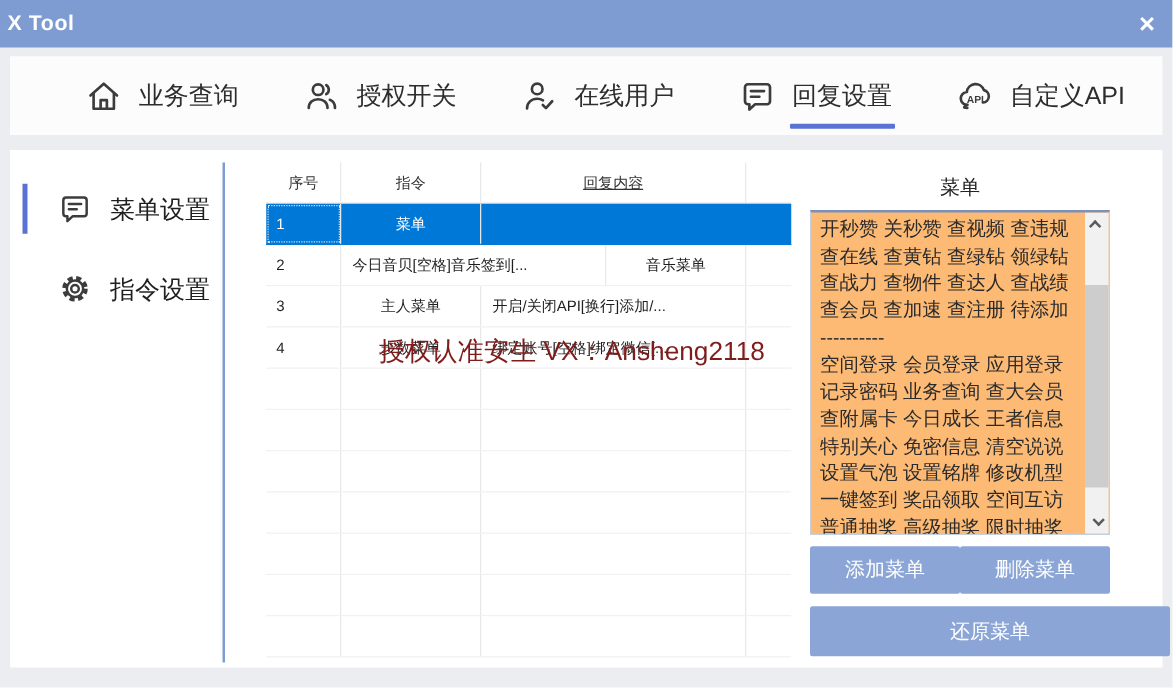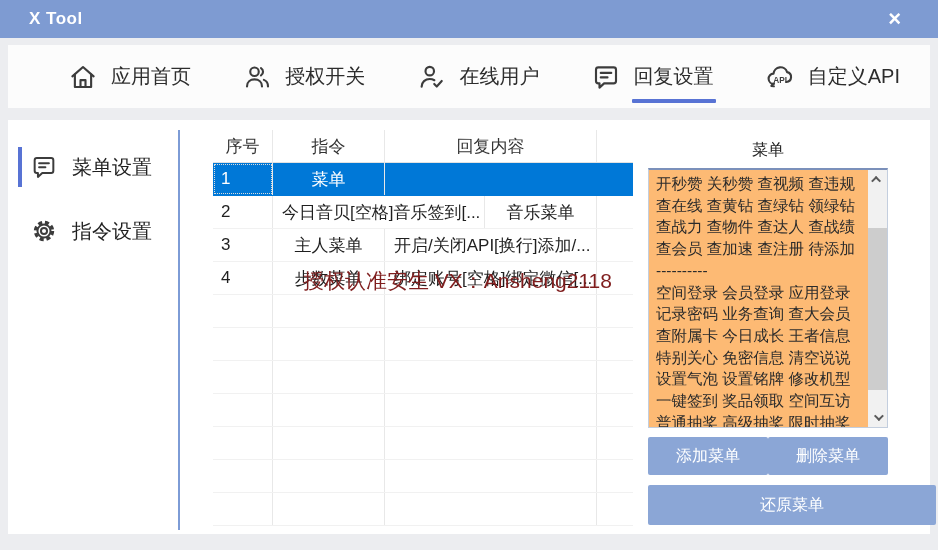--- a/index.html
+++ b/index.html
@@ -3,57 +3,57 @@
 <meta charset="utf-8">
 <style>
   * { margin:0; padding:0; box-sizing:border-box; }
   html,body { width:938px; height:550px; }
   body {
     position:relative; overflow:hidden; background:#ecedf0;
     font-family:"Liberation Sans","DejaVu Sans",sans-serif; color:#222;
   }
   
   .titlebar { position:absolute; top:0; left:0; width:938px; height:38px;
-    background:#7e9bd2; display:flex; align-items:center; padding:0 29px; }
+    background:#7e9bd2; display:flex; align-items:center; padding:0 6px; }
   .title { color:#fff; font-weight:bold; font-size:17px; letter-spacing:.5px; }
   .close-btn { margin-left:auto; color:#fff; font-size:22px; font-weight:bold;
     line-height:20px; padding:0 8px; }
   
   .navbar { position:absolute; top:45px; left:8px; width:922px; height:63px;
     background:#fcfcfc; display:flex; align-items:center;
     justify-content:space-between; padding:0 30px 0 60px; }
   .nav-item { display:flex; align-items:center; gap:13px; cursor:default; }
   .nav-icon svg { width:30px; height:30px; display:block; }
   .nav-label { font-size:20px; color:#2d2d2d; position:relative; white-space:nowrap; }
   .nav-item.active .nav-label::after { content:""; position:absolute; left:-2px;
     right:-2px; bottom:-13px; height:4px; background:#5873d4; border-radius:1px; }
   
   .content { position:absolute; top:120px; left:8px; width:922px; height:414px;
     background:#fff; }
   .sidebar-divider { position:absolute; left:170px; top:10px; height:400px;
     width:2px; background:#7d9cd6; }
   .side-item { position:absolute; left:0; width:168px; height:46px; display:flex;
-    align-items:center; gap:14px; padding-left:22px; }
+    align-items:center; gap:14px; padding-left:38px; }
   .side-item .ind { position:absolute; left:10px; top:3px; height:40px; width:4px;
     background:#5873d4; display:none; }
   .side-item.active .ind { display:block; }
   .side-icon svg { width:28px; height:28px; display:block; }
   .side-label { font-size:20px; color:#1f1f1f; white-space:nowrap; }
   
   .cmd-table { position:absolute; left:205px; top:10px; width:420px; }
   .trow { display:flex; height:33px; align-items:stretch;
-    border-bottom:1px solid #f1f1f1; font-size:17px; color:#1f1f1f;justify-content:flex-end; }
+    border-bottom:1px solid #f1f1f1; font-size:12px; color:#1f1f1f;justify-content:flex-end; }
   .trow.thead { color:#333; border-bottom:1px solid #e2e2e2; }
   .cell { display:flex; align-items:center; overflow:hidden; white-space:nowrap; }
   .c0 { width:60px; padding-left:8px; border-right:1px solid #e8e8e8; }
   .c1 { width:112px; justify-content:center; border-right:1px solid #e8e8e8; }
   .c2 { width:212px; padding-left:9px; border-right:1px solid #e8e8e8; }
   .c3 { flex:1; }
   .thead .c0 { padding-left:0; justify-content:center; }
-  .thead .c2 { padding-left:0; justify-content:center; }
+  .thead .c2 { padding-left:0; justify-content:center;text-decoration:underline; }
   .trow.selected { background:#0078d7; color:#fff; border-bottom-color:#0078d7; }
   .trow.selected .c0 { outline:1px dotted #dcdcdc; outline-offset:-2px; }
   
   .watermark { position:absolute; left:295px; top:147px; font-size:21px;
     color:#7f1d1d; white-space:nowrap; z-index:5; }
   
   .panel { position:absolute; left:640px; top:0; width:240px; height:414px; }
   .panel-title { position:absolute; top:20px; left:0; width:100%;
     text-align:center; font-size:16px; color:#222; }
   .menu-box { position:absolute; left:0; top:48px; width:240px; height:260px;
@@ -91,21 +91,21 @@
 
 <div class="navbar">
     <div class="nav-item">
       <span class="nav-icon">
         <svg viewBox="0 0 24 24" fill="none" stroke="#3c3c3c" stroke-width="1.7" stroke-linecap="round" stroke-linejoin="round">
           <path d="M3.5 11.5 12 4l8.5 7.5"></path>
           <path d="M5.5 10v10h13V10"></path>
           <path d="M10 20v-5.5h4V20"></path>
         </svg>
       </span>
-      <span class="nav-label">应用首页</span>
+      <span class="nav-label">业务查询</span>
     </div>
     <div class="nav-item">
       <span class="nav-icon">
         <svg viewBox="0 0 24 24" fill="none" stroke="#3c3c3c" stroke-width="1.7" stroke-linecap="round" stroke-linejoin="round">
           <circle cx="10" cy="7.8" r="3.4"></circle>
           <path d="M4 19.5c0-3.4 2.6-5.6 6-5.6s6 2.2 6 5.6"></path>
           <path d="M15.2 4.9a3.4 3.4 0 0 1 0 5.8M17.5 14.3c2 .8 3.3 2.7 3.3 5.2"></path>
         </svg>
       </span>
       <span class="nav-label">授权开关</span>

